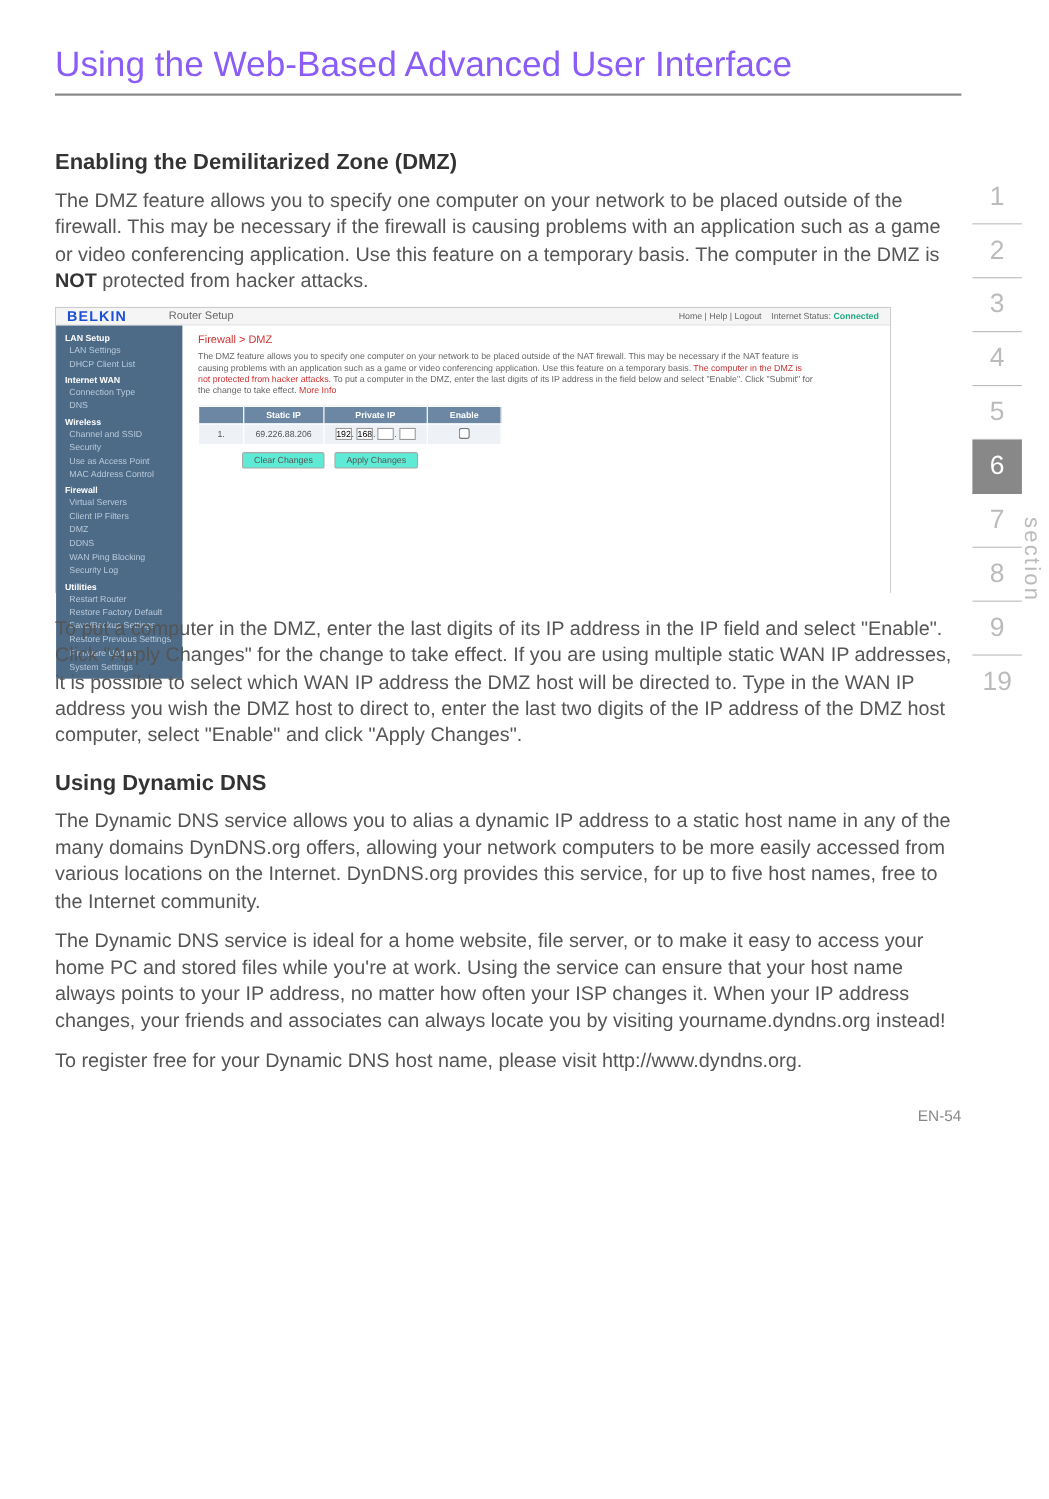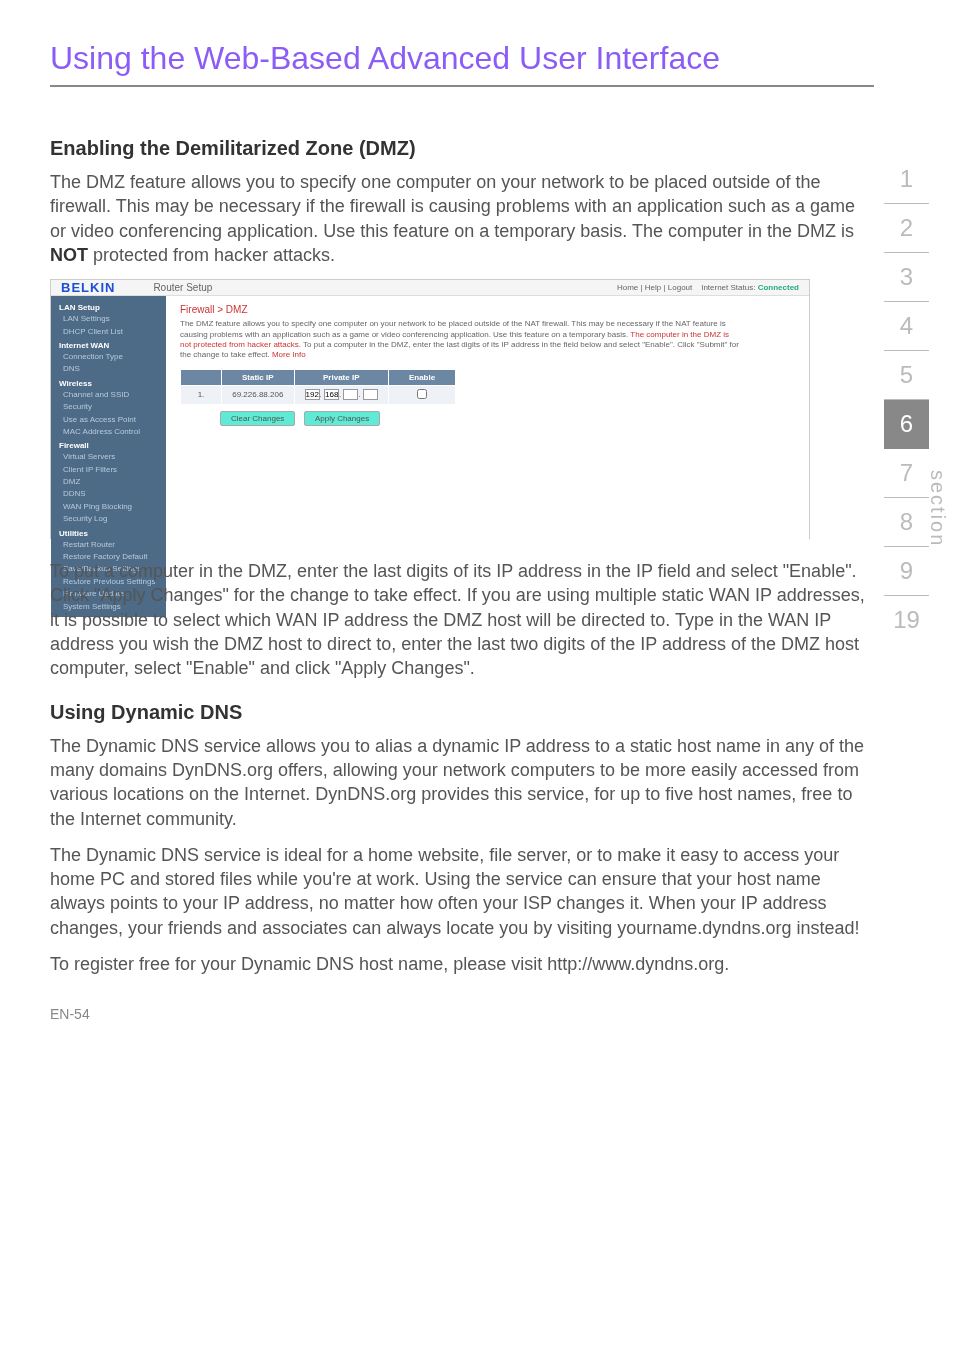--- a/index.html
+++ b/index.html
@@ -117,21 +117,21 @@
     border: 1px solid #fff; color: #555;
   }
   .rs-table input.ipbox { width: 15px; height: 11px; font-size: 8px; border: 1px solid #999; text-align:center; background:#fff;}
   .rs-table input.chk { width: 10px; height: 10px; }
   .rs-buttons { margin-top: 4px; margin-left: 40px;}
   .rs-buttons button {
     font-size: 8px; padding: 2px 10px; background: #5eead4;
     border: 1px solid #aaa; border-radius: 2px; margin-right: 6px; color:#555;
   }
   .page-footer {
-    text-align: left;
+    text-align: right;
     font-size: 14px;
     color: #888;
     margin-top: 30px;
   }
 </style>
 </head>
 <body>
 
 <div class="side-nav" id="side-nav">
     <div class="num">1</div>

